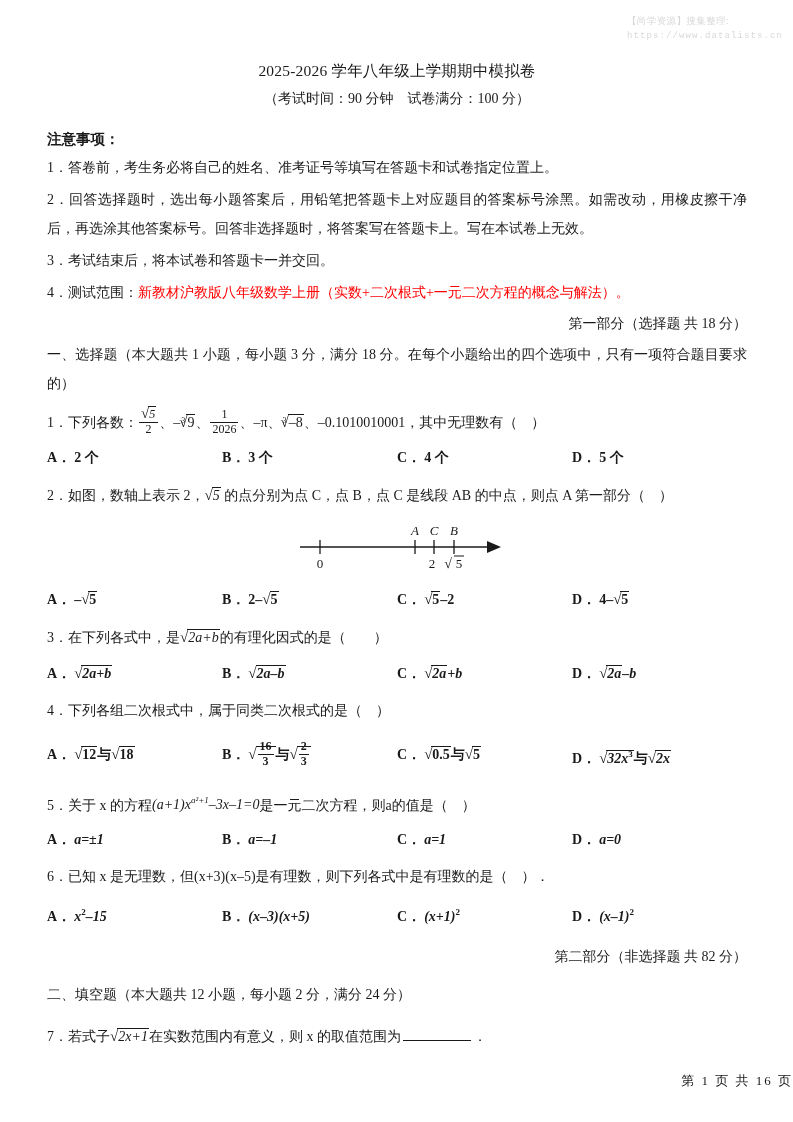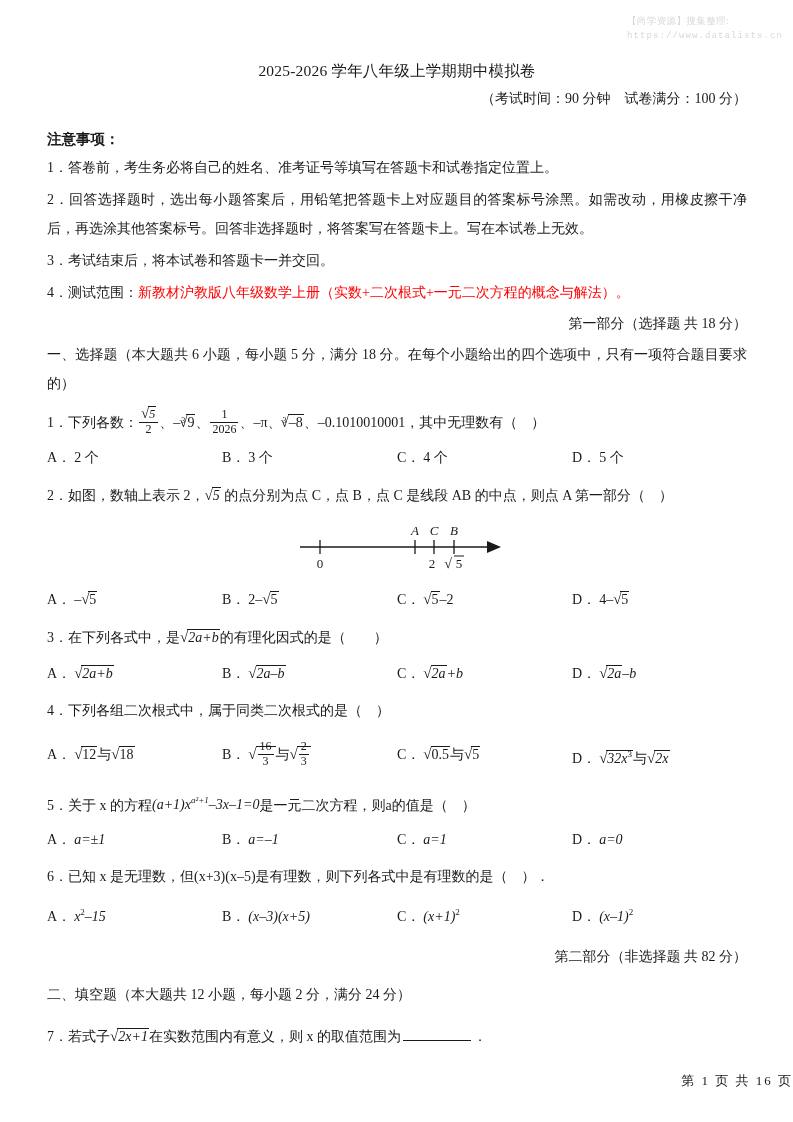--- a/index.html
+++ b/index.html
@@ -44,21 +44,21 @@
     top: 58px;
     width: 700px;
   }
   .title {
     text-align: center;
     font-size: 15.5px;
     line-height: 25px;
     letter-spacing: 0.2px;
   }
   .subtitle {
-    text-align: right;
+    text-align: center;
     font-size: 14px;
     line-height: 25px;
     margin-top: 3px;
   }
   .notice-head {
     font-weight: bold;
     font-size: 14.5px;
     margin-top: 17px;
     line-height: 22px;
   }
@@ -91,20 +91,21 @@
   .opts {
     display: flex;
     font-size: 14px;
     line-height: 30px;
     margin-top: 5px;
   }
   .opts.tall { line-height: 40px; margin-top: 8px; }
   .opt {
     flex: 0 0 25%;
     white-space: nowrap;
+    font-weight: bold;
   }
   .opt .lbl { margin-right: 3px; }
   i.v { font-style: italic; }
   .frac {
     display: inline-block;
     vertical-align: -0.48em;
     text-align: center;
     font-size: 12px;
     line-height: 1.12;
     margin: 0 1px;
@@ -168,21 +169,21 @@
     <div class="title">2025-2026 学年八年级上学期期中模拟卷</div>
     <div class="subtitle">（考试时间：90 分钟　试卷满分：100 分）</div>
 
     <div class="notice-head">注意事项：</div>
     <div class="para">1．答卷前，考生务必将自己的姓名、准考证号等填写在答题卡和试卷指定位置上。</div>
     <div class="para">2．回答选择题时，选出每小题答案后，用铅笔把答题卡上对应题目的答案标号涂黑。如需改动，用橡皮擦干净后，再选涂其他答案标号。回答非选择题时，将答案写在答题卡上。写在本试卷上无效。</div>
     <div class="para">3．考试结束后，将本试卷和答题卡一并交回。</div>
     <div class="para"><span>4．测试范围：</span><span class="red">新教材沪教版八年级数学上册（实数+二次根式+一元二次方程的概念与解法）。</span></div>
 
     <div class="center-head">第一部分（选择题 共 18 分）</div>
-    <div class="section-intro">一、选择题（本大题共 6 小题，每小题 5 分，满分 18 分。在每个小题给出的四个选项中，只有一项符合题目要求的）</div>
+    <div class="section-intro">一、选择题（本大题共 1 小题，每小题 3 分，满分 18 分。在每个小题给出的四个选项中，只有一项符合题目要求的）</div>
 
     <div class="q">
       <span>1．</span><span>下列各数：</span><span class="rad"><span class="frac"><span class="num"><span class="rad"><span class="sym">√</span><span class="bar"><i class="v">5</i></span></span></span><span class="den">2</span></span></span><span>、</span><span><span>–</span><span class="rad"><span class="cbrt-idx">3</span><span class="sym">√</span><span class="bar"><span>9</span></span></span></span><span>、</span><span class="frac"><span class="num">1</span><span class="den">2026</span></span><span>、</span><span>–π</span><span>、</span><span class="rad"><span class="cbrt-idx">3</span><span class="sym">√</span><span class="bar"><span>–8</span></span></span><span>、</span><span>–0.1010010001</span><span>，其中无理数有（　）</span>
     </div>
     <div class="opts">
       <div class="opt"><span class="lbl">A．</span><span>2 个</span></div>
       <div class="opt"><span class="lbl">B．</span><span>3 个</span></div>
       <div class="opt"><span class="lbl">C．</span><span>4 个</span></div>
       <div class="opt"><span class="lbl">D．</span><span>5 个</span></div>
     </div>

